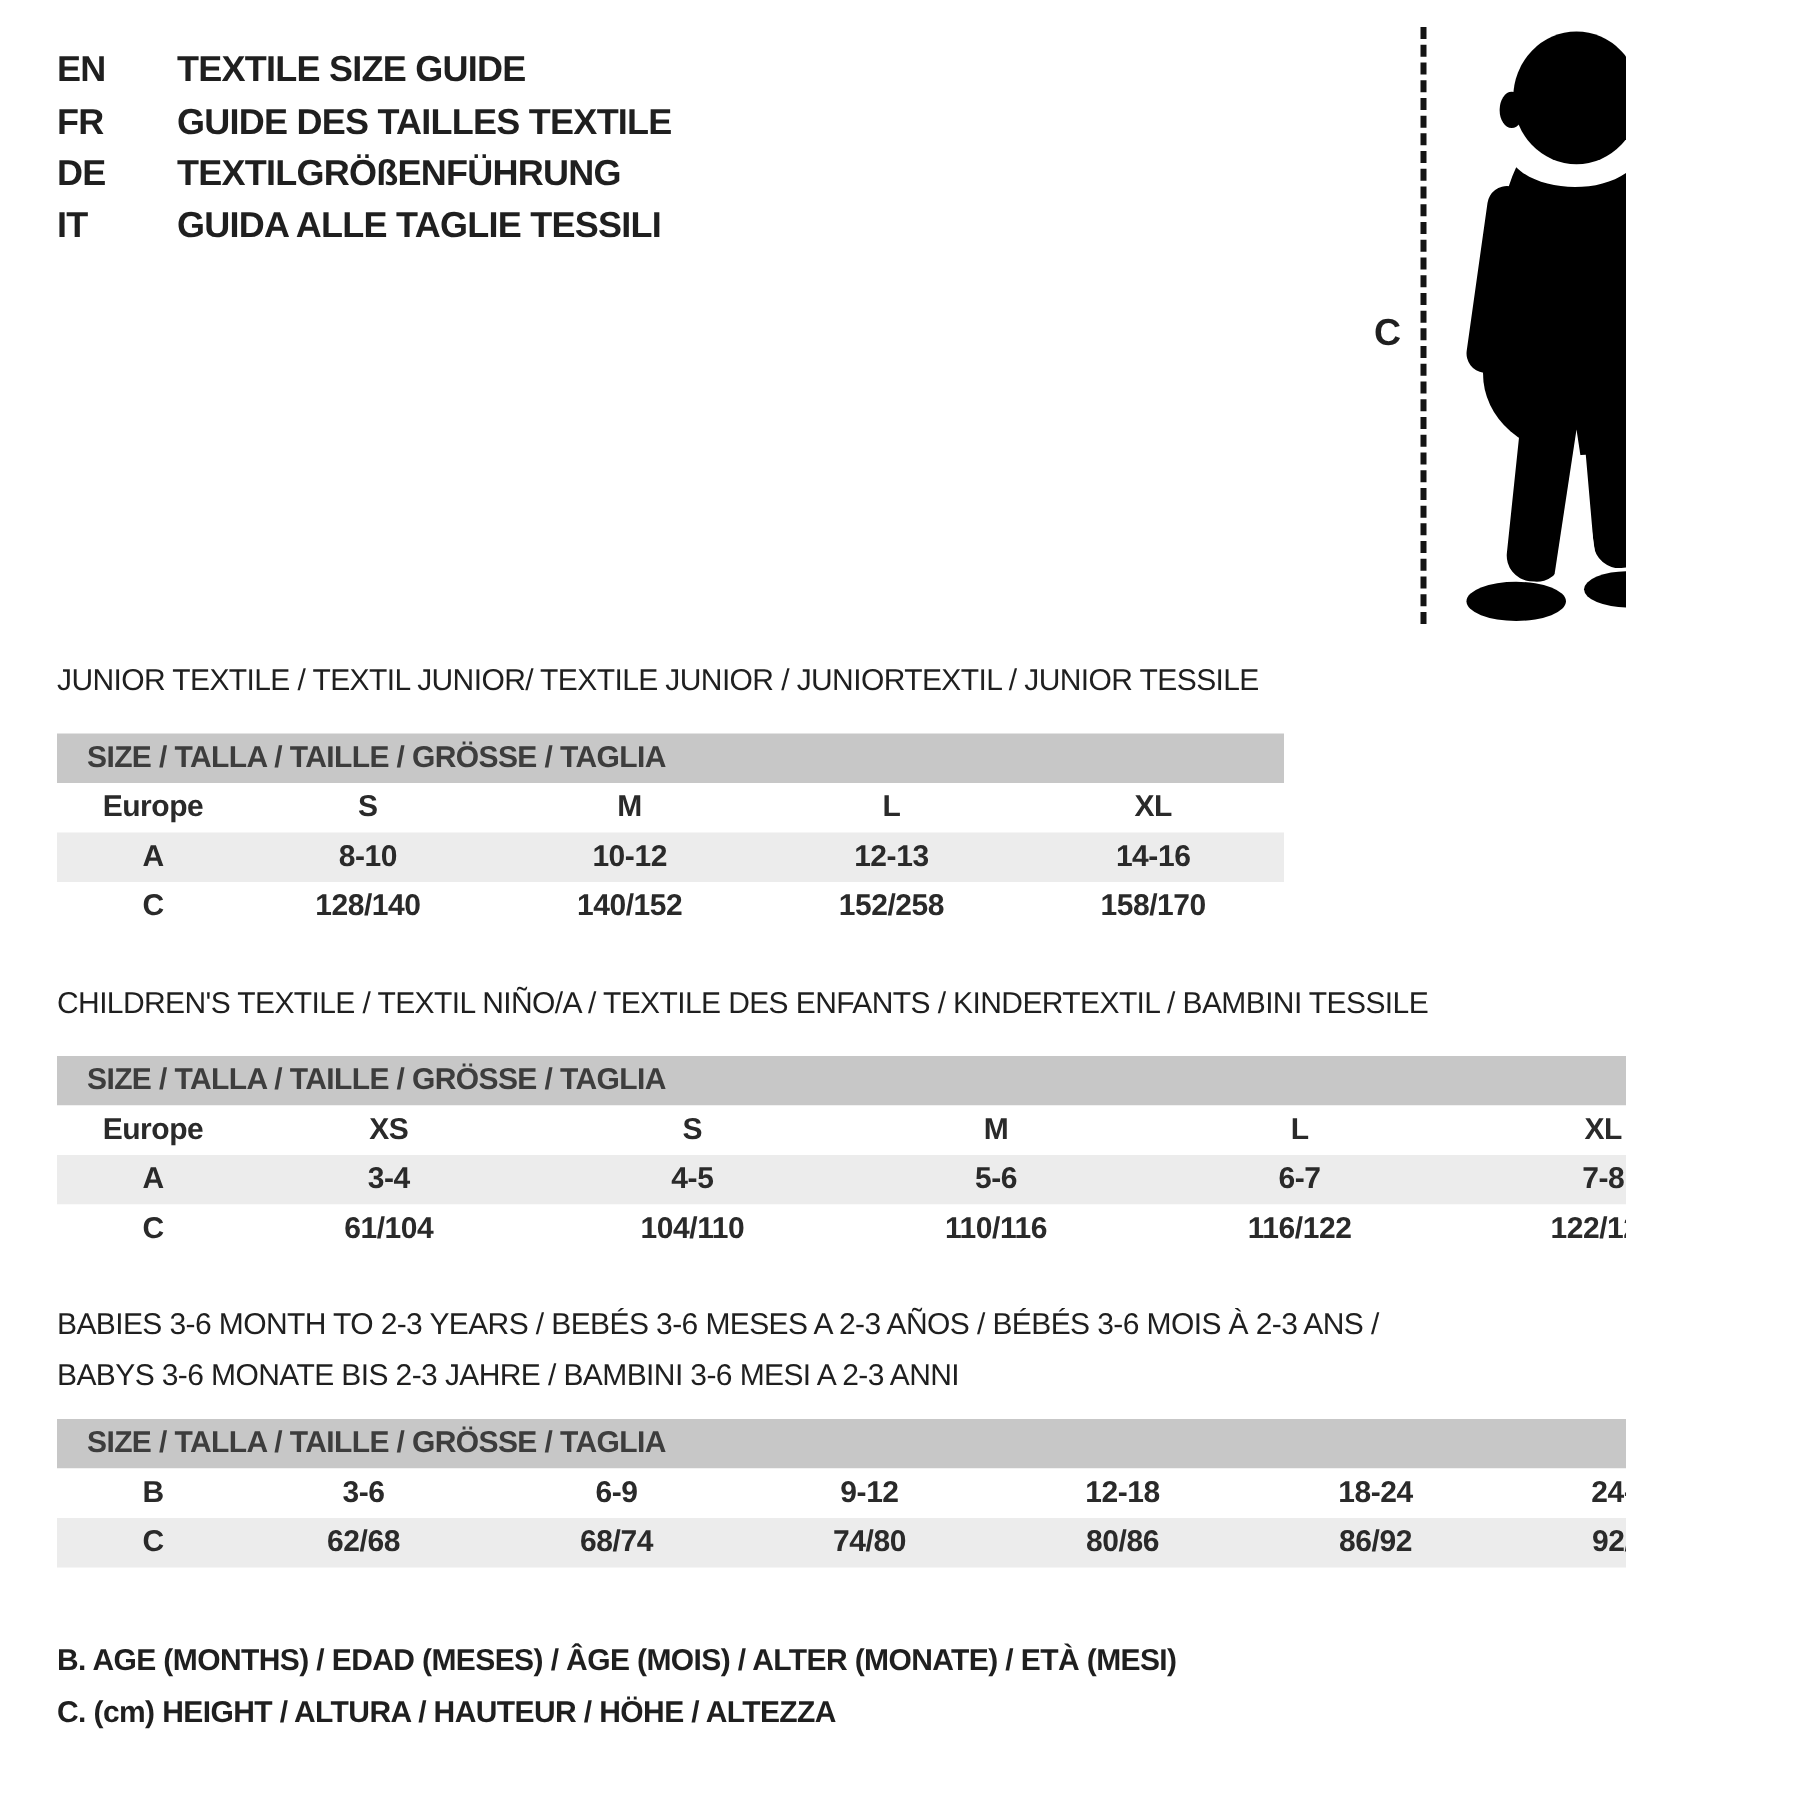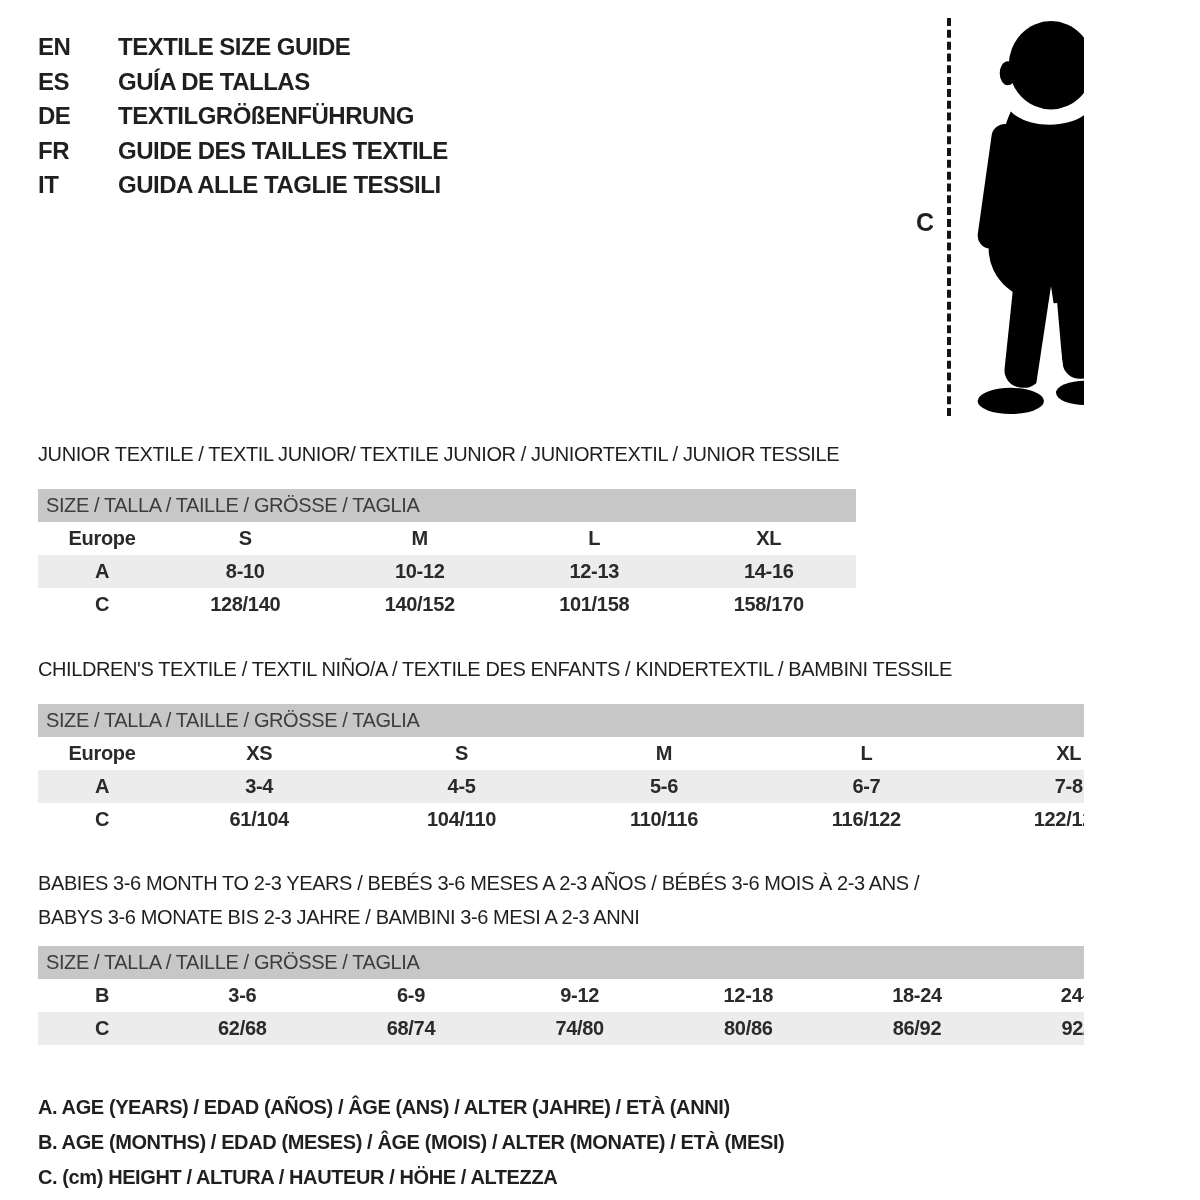--- a/index.html
+++ b/index.html
@@ -29,22 +29,22 @@
   .size-section.section-0 { margin-top:7px; }
   .size-section.section-1 { margin-top:31px; }
   .size-section.section-2 { margin-top:30px; }
   .size-table { margin-top:18px; }
   .section-0 .size-table { width:818px; }
   .section-1 .size-table, .section-2 .size-table { width:1132px; }
   .section-2 .size-table { margin-top:12px; }
   .table-header {
     background:var(--header-bg,#c7c7c7);
     color:var(--header-text,#3d3d3d);
-    font-weight:400; font-size:20px; letter-spacing:-0.4px;
-    height:33px; line-height:33px; padding-left:8px;
+    font-weight:700; font-size:20px; letter-spacing:-0.4px;
+    height:33px; line-height:33px; padding-left:20px;
   }
   .table-row {
     display:grid; align-items:center;
     height:33px; font-weight:700; font-size:20px; letter-spacing:-0.3px; color:#2a2a2a;
     background:#fff;
   }
   .table-row.shaded { background:var(--shaded-bg,#ececec); }
   .row-label { padding-left:8px; text-align:center; }
   .cell { text-align:center; }
 
@@ -56,33 +56,29 @@
 <body>
 
 <div class="page">
 
   <div class="lang-list">
   <div class="lang-row">
     <div class="lang-code">EN</div>
     <div class="lang-label">TEXTILE SIZE GUIDE</div>
   </div>
 
-  <div class="lang-row">
-    <div class="lang-code">ES</div>
-    <div class="lang-label">GUÍA DE TALLAS</div>
+
+  <div class="lang-row">
+    <div class="lang-code">FR</div>
+    <div class="lang-label">GUIDE DES TAILLES TEXTILE</div>
   </div>
 
   <div class="lang-row">
     <div class="lang-code">DE</div>
     <div class="lang-label">TEXTILGRÖßENFÜHRUNG</div>
-  </div>
-
-  <div class="lang-row">
-    <div class="lang-code">FR</div>
-    <div class="lang-label">GUIDE DES TAILLES TEXTILE</div>
   </div>
 
   <div class="lang-row">
     <div class="lang-code">IT</div>
     <div class="lang-label">GUIDA ALLE TAGLIE TESSILI</div>
   </div>
 </div>
 
   <div class="figure-block">
     <div class="c-label">C</div>
@@ -124,21 +120,21 @@
               <div class="row-label">A</div>
               <div class="cell">8-10</div>
               <div class="cell">10-12</div>
               <div class="cell">12-13</div>
               <div class="cell">14-16</div>
             </div>
             <div class="table-row" style="grid-template-columns: 120px repeat(4, 1fr);">
               <div class="row-label">C</div>
               <div class="cell">128/140</div>
               <div class="cell">140/152</div>
-              <div class="cell">101/158</div>
+              <div class="cell">152/258</div>
               <div class="cell">158/170</div>
             </div>
           </div>
         </section>
         <section class="size-section section-1">
           <div class="section-title">
             <div>CHILDREN'S TEXTILE / TEXTIL NIÑO/A / TEXTILE DES ENFANTS / KINDERTEXTIL / BAMBINI TESSILE</div>
           </div>
           <div class="size-table">
             <div class="table-header">SIZE / TALLA / TAILLE / GRÖSSE / TAGLIA</div>
@@ -190,19 +186,18 @@
               <div class="cell">68/74</div>
               <div class="cell">74/80</div>
               <div class="cell">80/86</div>
               <div class="cell">86/92</div>
               <div class="cell">92/98</div>
             </div>
           </div>
         </section>
       </div>
     <div class="footnotes" id="footnotes-slot">
-        <div class="footnote">A. AGE (YEARS) / EDAD (AÑOS) / ÂGE (ANS) / ALTER (JAHRE) / ETÀ (ANNI)</div>
         <div class="footnote">B. AGE (MONTHS) / EDAD (MESES) / ÂGE (MOIS) / ALTER (MONATE) / ETÀ (MESI)</div>
         <div class="footnote">C. (cm) HEIGHT / ALTURA / HAUTEUR / HÖHE / ALTEZZA</div>
       </div>
   </div>
 
 </div>
 
 </body></html>

